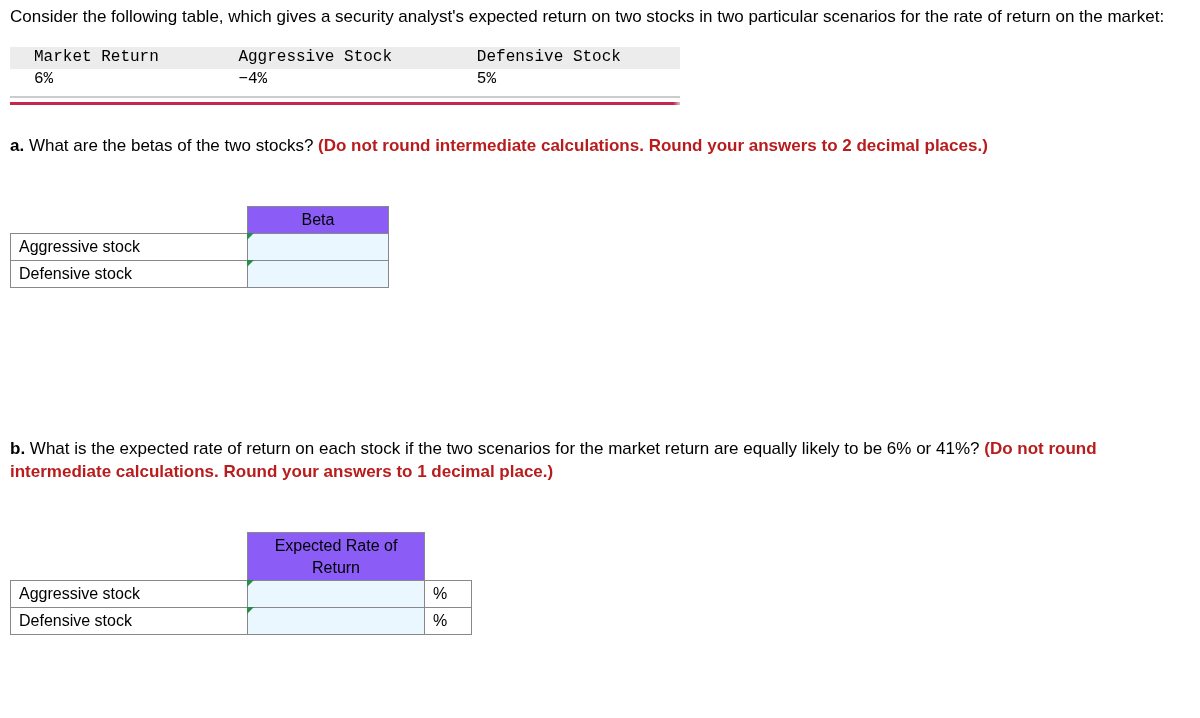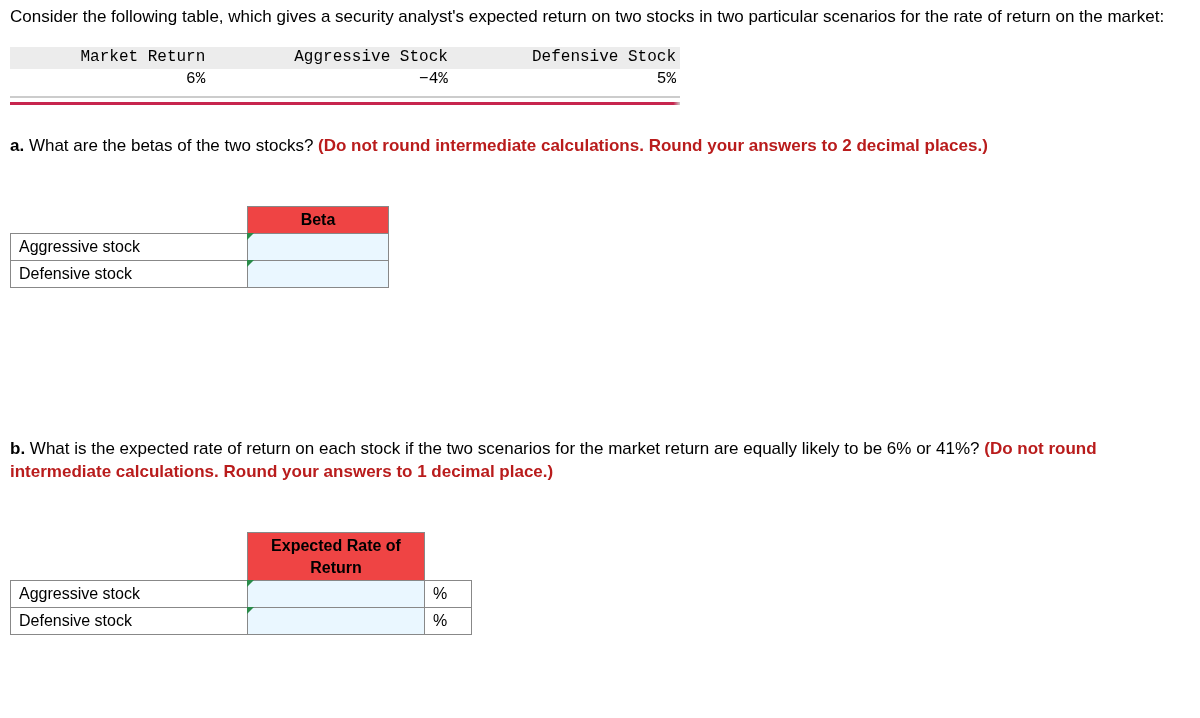--- a/index.html
+++ b/index.html
@@ -17,23 +17,23 @@
 
   
   .data-table {
     border-collapse: collapse;
     font-family: "Courier New", monospace;
     font-size: 16px;
     margin-bottom: 6px;
     width: 670px;
   }
   .data-table th, .data-table td {
-    padding: 0 4px;
+    padding: 0 24px;
     height: 20px;
-    text-align: right;
+    text-align: left;
   }
   .data-table thead th { background: #ececec; font-weight: normal; }
   .row-plain { background: #ffffff; }
   .row-alt   { background: #ececec; }
 
   .underline-bar {
     width: 670px;
     height: 2px;
     background: #ccc;
     margin-bottom: 4px;
@@ -50,22 +50,22 @@
     border-collapse: collapse;
     font-size: 16px;
   }
   .ans-table td, .ans-table th {
     border: 1px solid #888;
     padding: 2px 8px;
     height: 22px;
   }
   .ans-table th {
     text-align: center;
-    font-weight: bold;
-    background: #ef4444;
+    font-weight: normal;
+    background: #8b5cf6;
   }
   .ans-table .rowlabel {
     width: 220px;
     background: #fff;
   }
   .ans-table .inputcell {
     width: 140px;
     background: #eaf7ff;
     position: relative;
     padding: 0;

